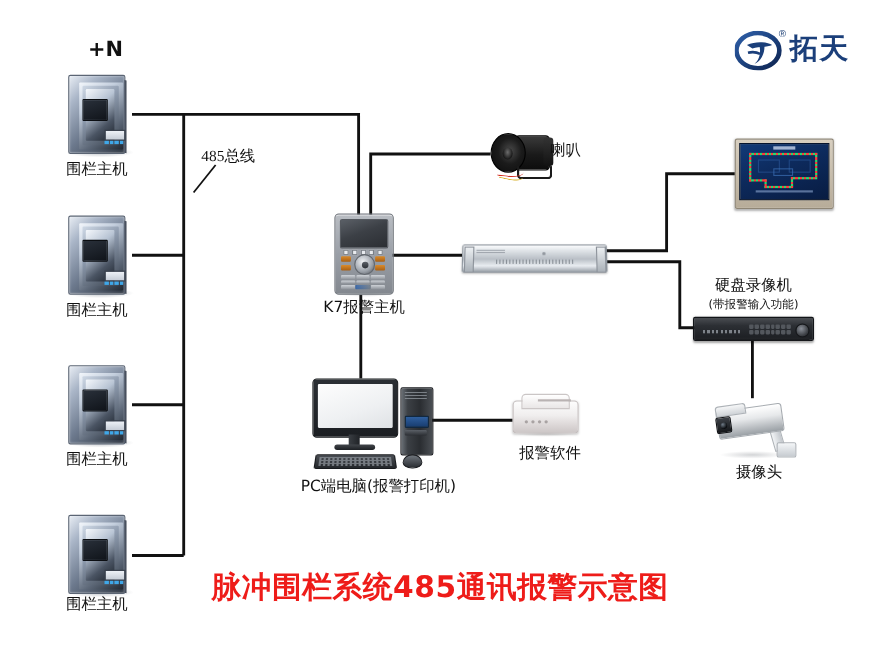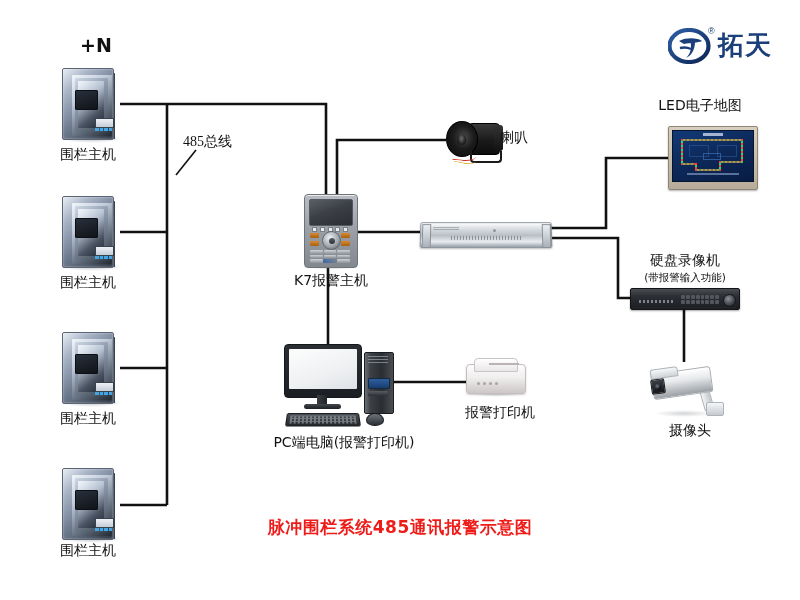--- a/index.html
+++ b/index.html
@@ -265,21 +265,21 @@
   
   #brand{position:absolute;left:668px;top:26px;width:122px;height:42px;}
   #brand .mark{position:absolute;left:0;top:2px;width:44px;height:36px;}
   #brand .tm{position:absolute;left:40px;top:0px;font-size:9px;color:#173b73;}
   #brand .name{
     position:absolute;left:50px;top:6px;font-size:26px;font-weight:bold;color:#1b3f7a;
     font-family:"DejaVu Sans","Liberation Sans",sans-serif;letter-spacing:1px;line-height:1;text-align:right;
   }
   #title{
     position:absolute;left:0;top:516px;width:800px;text-align:center;
-    font-size:17px;font-weight:bold;color:#ee1c19;letter-spacing:.5px;
+    font-size:27px;font-weight:bold;color:#ee1c19;letter-spacing:.5px;
     font-family:"DejaVu Sans","Liberation Sans",sans-serif;
   }
   #plusn{
     position:absolute;left:66px;top:34px;width:60px;text-align:center;
     font-size:19px;font-weight:bold;color:#111;
     font-family:"DejaVu Sans","Liberation Sans",sans-serif;
   }
   #buslabel{
     position:absolute;left:183px;top:133px;font-size:14px;color:#111;white-space:nowrap;
     font-family:Liberation Serif, serif;
@@ -459,21 +459,20 @@
     <div class="node horn" style="left:446px;top:115px;">
       <div class="barrel"></div>
       <div class="cap2"></div>
       <div class="cone"></div>
       <div class="brkt"></div>
       <div class="wire1"></div>
       <div class="wire2"></div>
     </div>
     <div class="cap" style="left:500px;top:129px;width:70px;text-align:left;">喇叭</div>
 
-    <div class="cap" style="left:620px;top:97px;width:160px;">LED电子地图</div>
     <div class="node ledmap" style="left:668px;top:126px;">
       <div class="frame"></div>
       <div class="face">
         <div class="ttl"></div>
         <div class="blk" style="left:16px;top:14px;width:18px;height:10px;"></div>
         <div class="blk" style="left:44px;top:14px;width:18px;height:10px;"></div>
         <div class="ctr"></div>
         <div class="seg" style="left:8px;top:8px;width:62px;background:repeating-linear-gradient(90deg,#ff3b3b 0 2px,#2bd96b 2px 4px);"></div>
         <div class="segv" style="left:8px;top:8px;height:26px;background:repeating-linear-gradient(180deg,#ff3b3b 0 2px,#2bd96b 2px 4px);"></div>
         <div class="segv" style="left:68px;top:8px;height:22px;background:repeating-linear-gradient(180deg,#ff3b3b 0 2px,#2bd96b 2px 4px);"></div>
@@ -557,18 +556,18 @@
             <i></i>
             <i></i>
             <i></i>
             <i></i>
           </div>
       </div>
       <div class="lid">
         <div class="slot"></div>
       </div>
     </div>
-    <div class="cap" style="left:440px;top:404px;width:120px;">报警打印机</div>
+    <div class="cap" style="left:440px;top:404px;width:120px;">报警软件</div>
 
     <div id="title">脉冲围栏系统485通讯报警示意图</div>
 
   </div>
 </div>
 
 </body></html>

